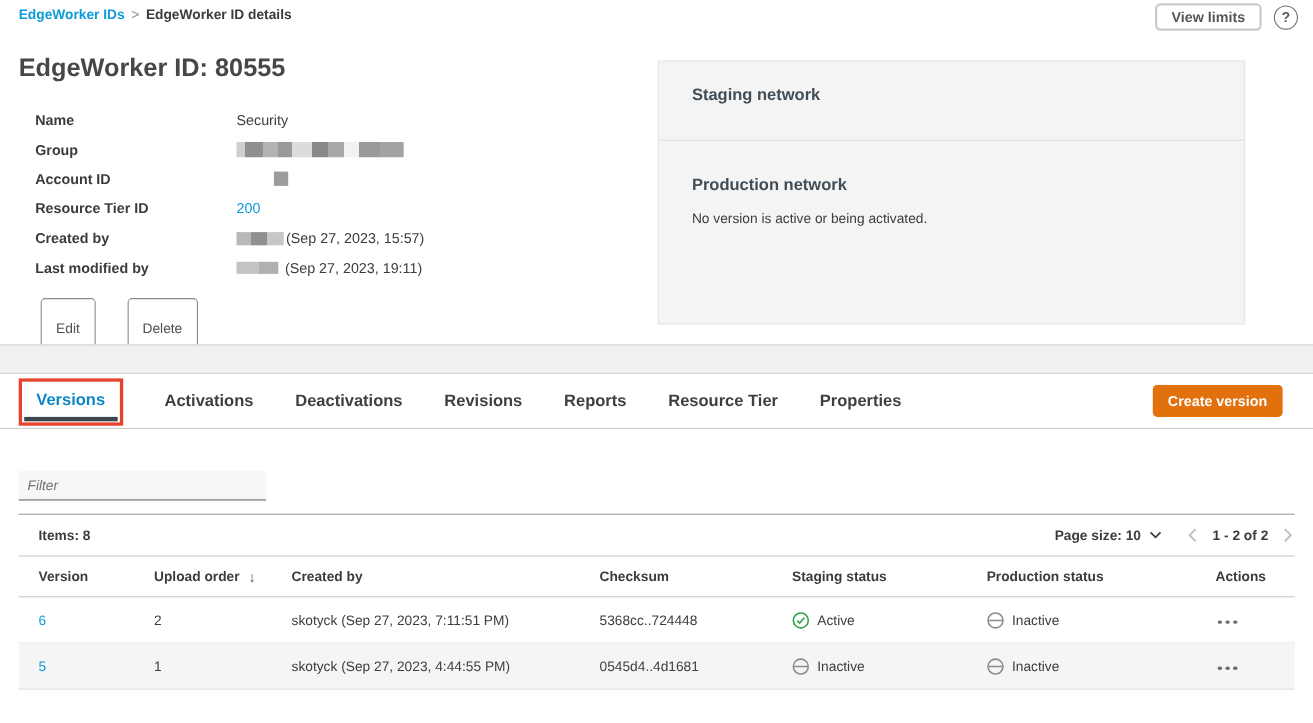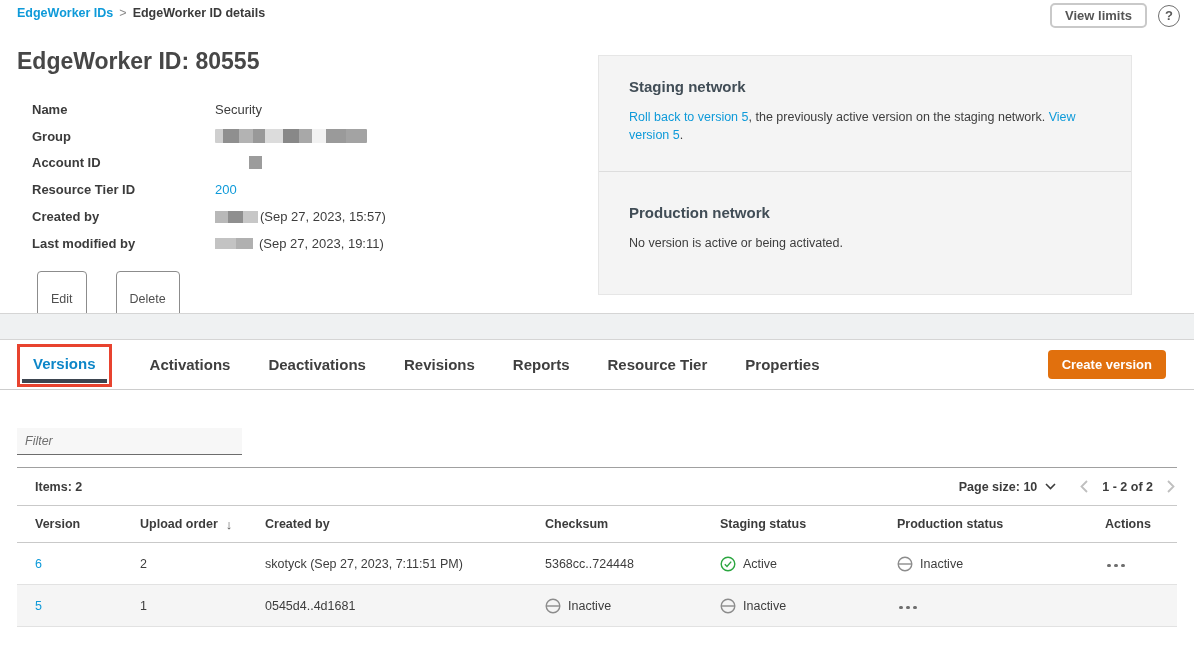--- a/index.html
+++ b/index.html
@@ -133,21 +133,20 @@
   </div>
 
   <div class="action-buttons">
     <button class="btn-small">Edit</button>
     <button class="btn-small">Delete</button>
   </div>
 
   <div class="network-panel">
     <div class="net-section">
       <div class="net-title">Staging network</div>
-      <div class="net-text"><a>Roll back to version 5</a><span>, the previously active version on the staging network. </span><a>View version 5</a><span>.</span></div>
     </div>
     <div class="net-section prod">
       <div class="net-title">Production network</div>
       <div class="net-text">No version is active or being activated.</div>
     </div>
   </div>
 
   <div class="band"></div>
   <div class="tabbar">
     <span class="annotation-box">
@@ -159,21 +158,21 @@
     <span class="tab">Reports</span>
     <span class="tab">Resource Tier</span>
     <span class="tab">Properties</span>
     <span class="tab-spacer"></span>
     <button class="btn-cta">Create version</button>
   </div>
 
   <input class="filter-input" type="text" placeholder="Filter" style="">
 
   <div class="list-header">
-    <span class="items-count">Items: 2</span>
+    <span class="items-count">Items: 8</span>
     <div class="pagination">
       <span class="page-size">
         <span>Page size: 10</span>
         <span class="chev">
           <svg width="11" height="7" viewBox="0 0 11 7">
               <polyline points="1,1 5.5,5.5 10,1" fill="none" stroke="#3c3c3c" stroke-width="1.6"></polyline>
             </svg>
         </span>
       </span>
       <span class="chev">
@@ -244,20 +243,21 @@
       <div><span class="dots-icon">
             <i></i>
             <i></i>
             <i></i>
           </span></div>
     </div>
 
     <div class="trow tdata alt">
       <div><a>5</a></div>
       <div>1</div>
+      <div>skotyck (Sep 27, 2023, 4:44:55 PM)</div>
       <div>0545d4..4d1681</div>
       <div class="status">
         <span class="st-icon st-inactive">
 
           <svg class="ic-minus" viewBox="0 0 16 16">
               <circle cx="8" cy="8" r="6.8" fill="none" stroke="#8c8c8c" stroke-width="1.4"></circle>
               <line x1="1.2" y1="8" x2="14.8" y2="8" stroke="#8c8c8c" stroke-width="1.4"></line>
             </svg>
         </span>
         <span>Inactive</span>

